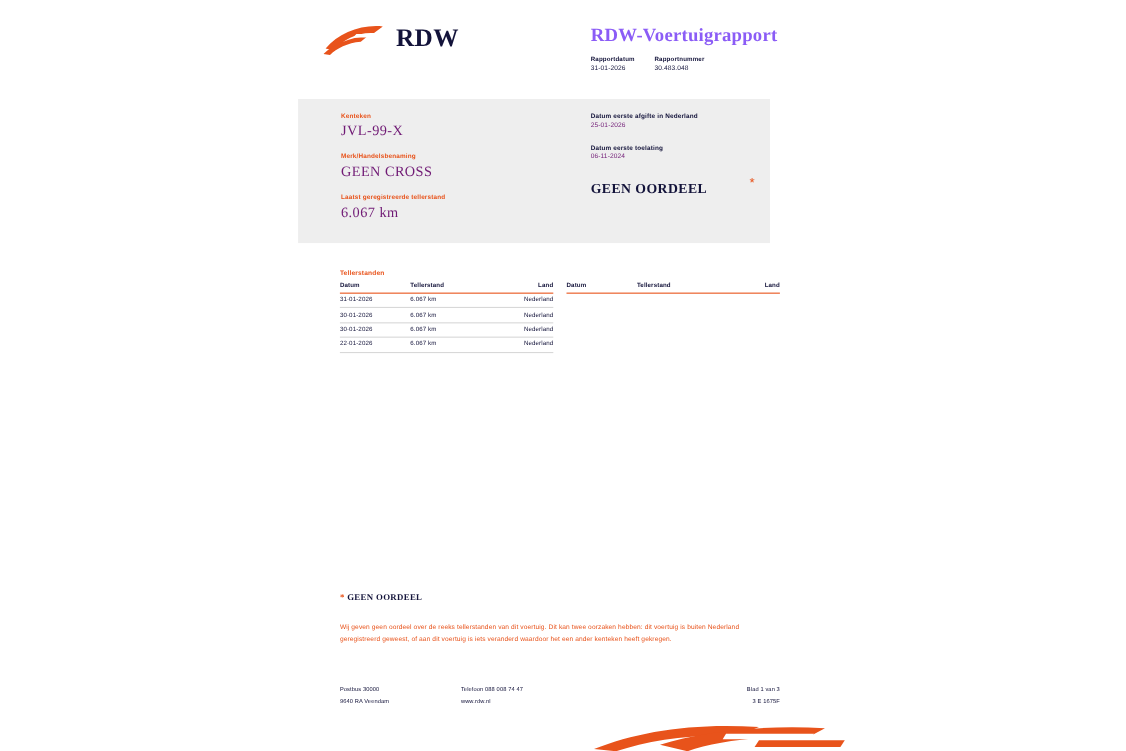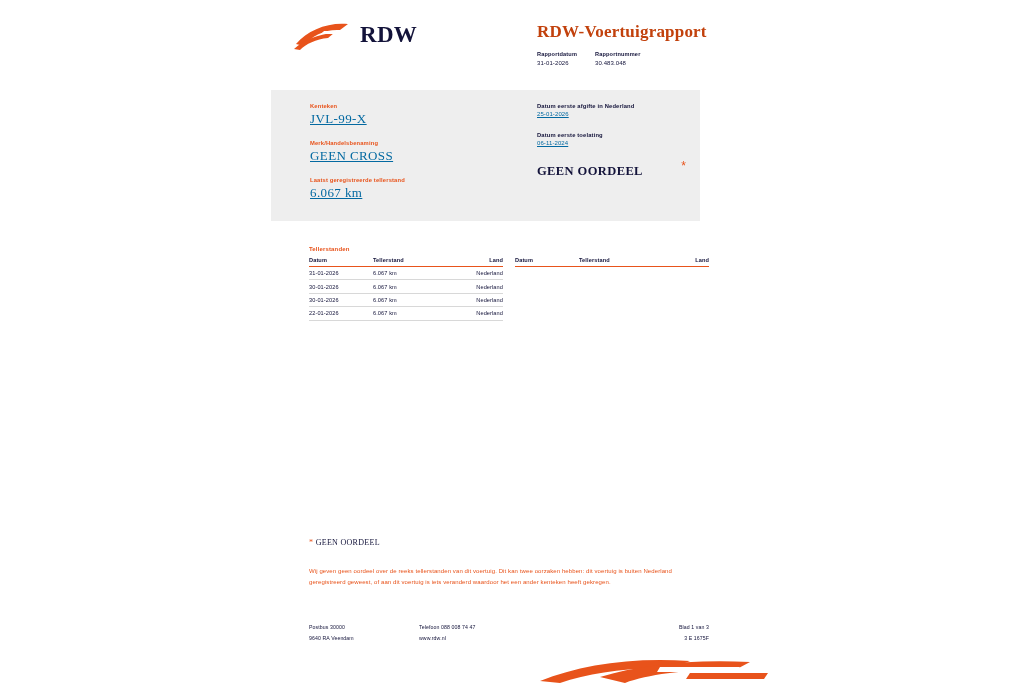--- a/index.html
+++ b/index.html
@@ -45,21 +45,21 @@
     letter-spacing: 0.3px;
   }
 
   .report-title {
     position: absolute;
     left: 537px;
     top: 22px;
     font-family: "Liberation Serif", serif;
     font-size: 17px;
     font-weight: bold;
-    color: #c2410c;
+    color: #8b5cf6;
     letter-spacing: 0.2px;
   }
 
   .meta-row {
     position: absolute;
     left: 537px;
     top: 51px;
     display: flex;
     gap: 0px;
   }
@@ -105,25 +105,24 @@
     color: #e8531b;
     letter-spacing: 0.15px;
     margin-bottom: 2px;
   }
   .fld-label.dark {
     color: #13133a;
   }
   .fld-value {
     font-family: "Liberation Serif", serif;
     font-size: 13px;
-    color: #0369a1;
+    color: #701a75;
     letter-spacing: 0.4px;
     margin-bottom: 12px;
     line-height: 1.3;
-    text-decoration: underline;
   }
   .fld-value.small {
     font-size: 6px;
     font-family: "Liberation Sans", sans-serif;
     letter-spacing: 0.1px;
     margin-bottom: 13px;
   }
   .verdict {
     font-family: "Liberation Serif", serif;
     font-size: 12.5px;
@@ -184,21 +183,21 @@
   
   .footnote {
     position: absolute;
     left: 309px;
     top: 538px;
     width: 380px;
   }
   .footnote-title {
     font-family: "Liberation Serif", serif;
     font-size: 8px;
-    font-weight: normal;
+    font-weight: bold;
     color: #13133a;
     letter-spacing: 0.3px;
     margin-bottom: 19px;
   }
   .footnote-title .star { color: #e8531b; }
   .footnote-body {
     font-size: 6px;
     color: #e8531b;
     line-height: 1.85;
     letter-spacing: 0.1px;

